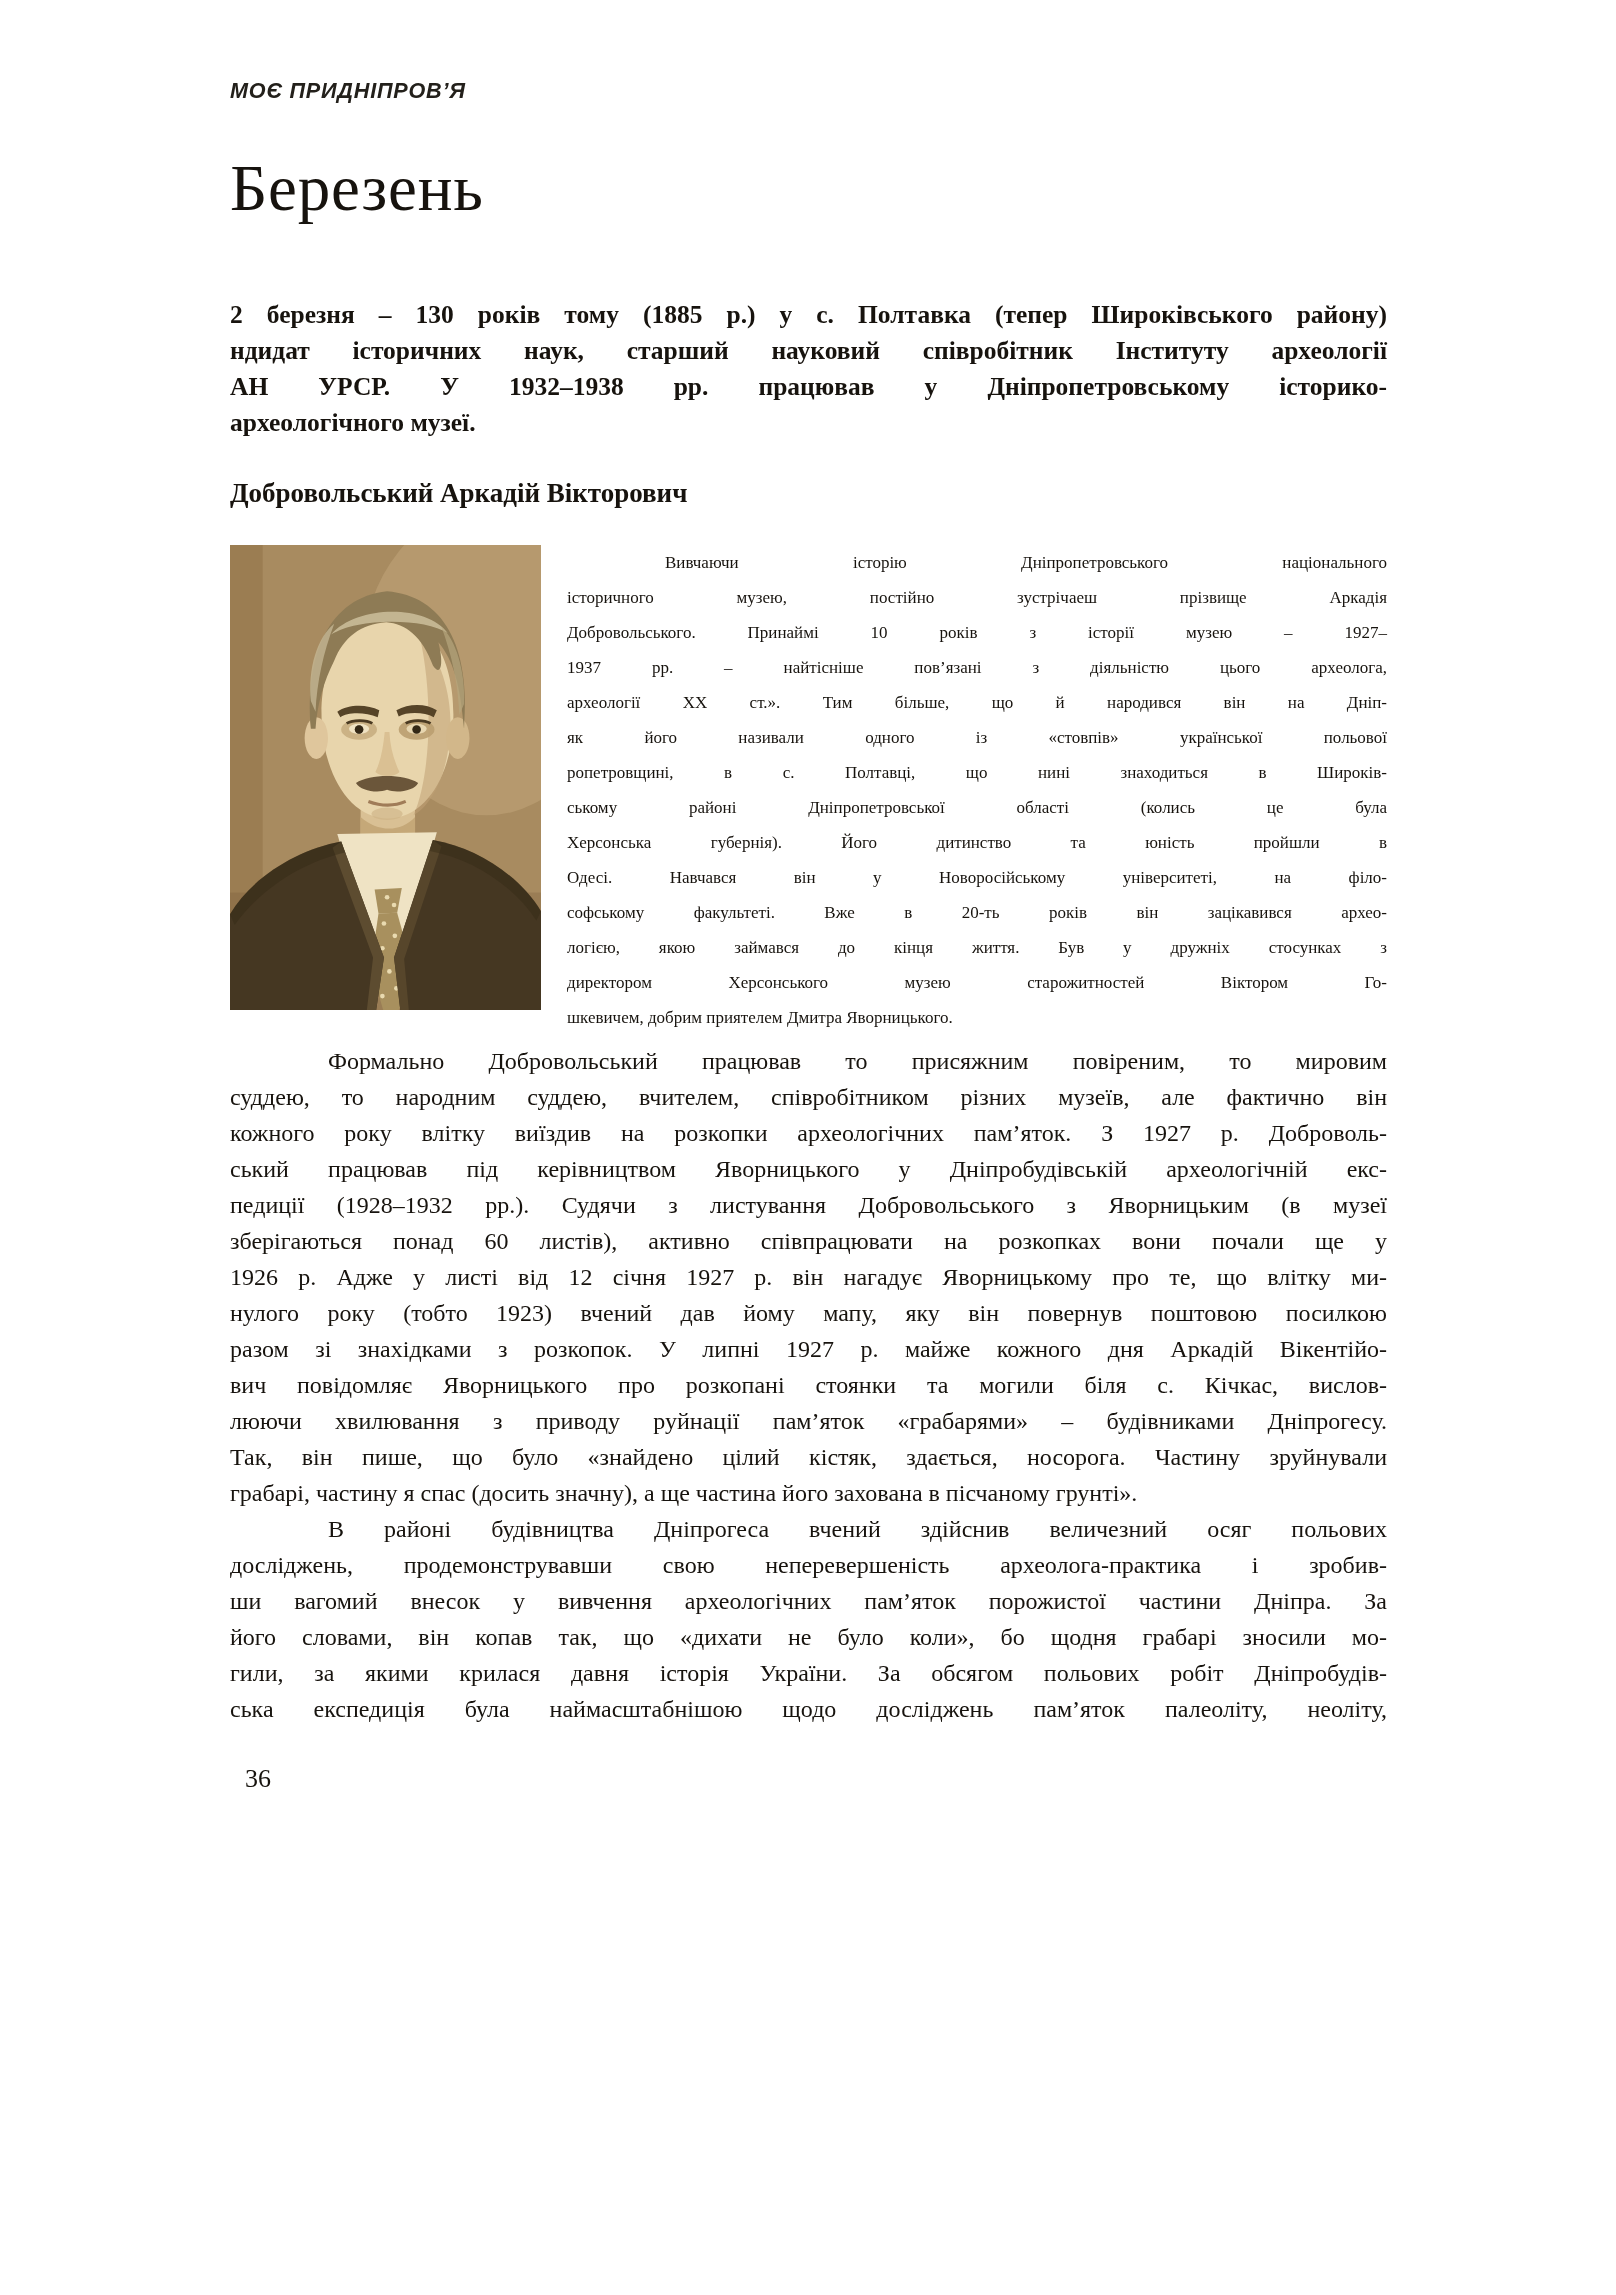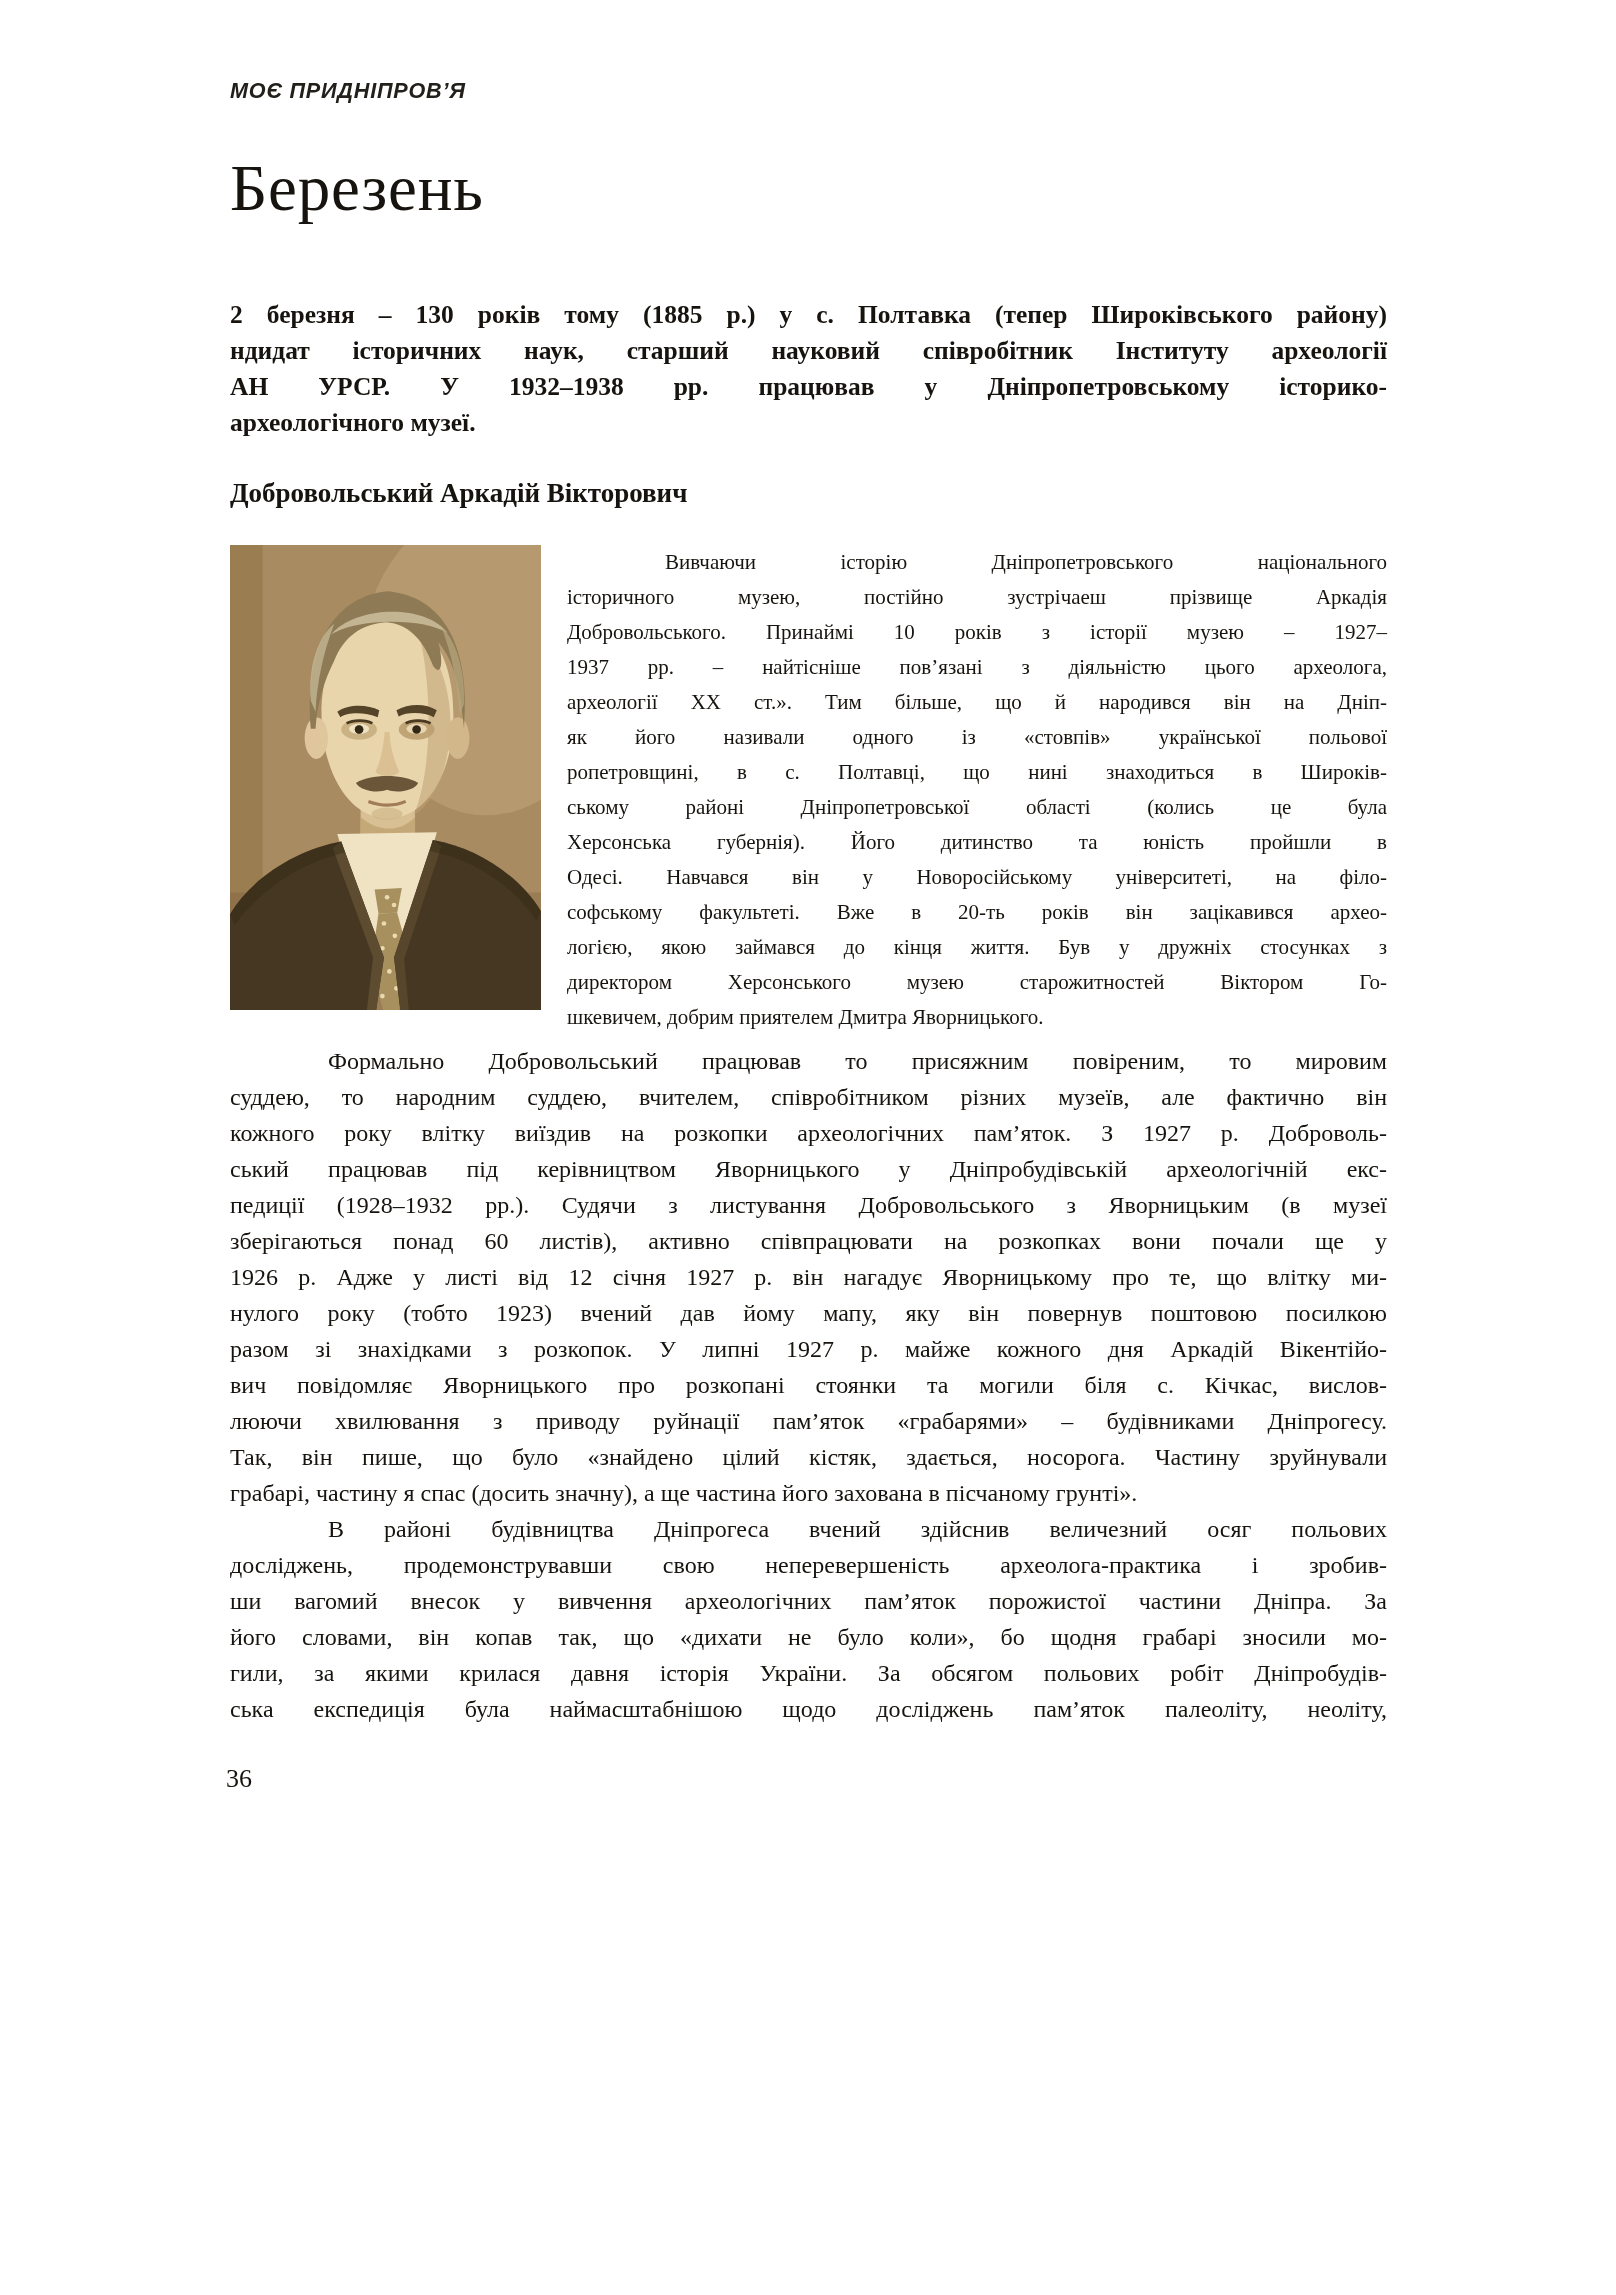--- a/index.html
+++ b/index.html
@@ -50,31 +50,31 @@
     gap: 26px;
   }
   .photo {
     flex: 0 0 311px;
     width: 311px;
     height: 465px;
   }
   .photo svg { display: block; width: 311px; height: 465px; }
 
   .para  { font-size: 24px; line-height: 36px; }
-  .para1 { flex: 1; font-size: 21px; line-height: 35px; }
+  .para1 { flex: 1; font-size: 17px; line-height: 35px; }
   .para2 { margin-top: 7.7px; }
 
   .tline { text-align: justify; text-align-last: justify; }
   .tline.last { text-align-last: left; }
   .justify-last .tline.last { text-align-last: justify; }
   .indent-first .tline:first-child { text-indent: 98px; }
 
   .page-number {
     position: absolute;
-    left: 226px;
+    left: 245px;
     top: 1763px;
     font-size: 26px;
     line-height: 31px;
   }
 </style>
 </head>
 <body>
 
 <div class="page">
   <div class="content">

